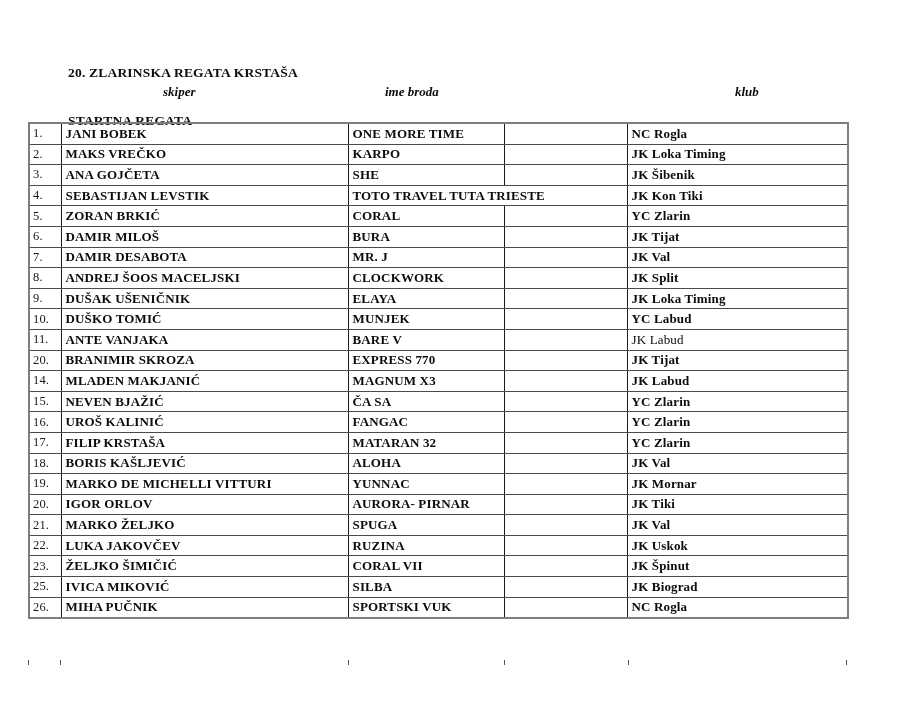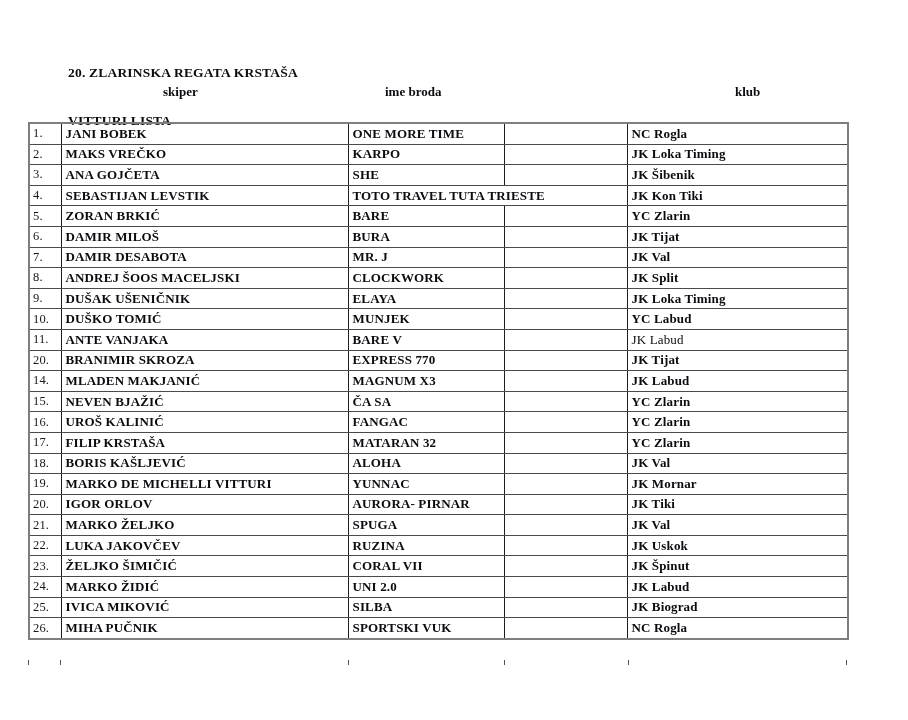--- a/index.html
+++ b/index.html
@@ -25,20 +25,21 @@
     font-weight: bold;
     font-size: 13.5px;
     line-height: 16px;
     letter-spacing: 0.2px;
     white-space: pre;
   }
   .col-headers { position: absolute; top: 84px; left: 0; width: 908px; height: 18px; }
   .col-header {
     position: absolute;
     font-weight: bold;
+    font-style: italic;
     font-size: 13px;
   }
   .hdr-skipper { left: 163px; }
   .hdr-boat   { left: 385px; }
   .hdr-club   { left: 735px; }
 
   table.start-list {
     position: absolute;
     left: 28px;
     top: 122px;
@@ -84,21 +85,21 @@
     background: #555;
   }
 </style>
 </head>
 <body>
 
 <div class="page">
 
   <div class="title-block">
     <div>20. ZLARINSKA REGATA KRSTAŠA</div>
-    <div>VITTURI LISTA</div>
+    <div>STARTNA REGATA</div>
   </div>
 
   <div class="col-headers">
     <span class="col-header hdr-skipper">skiper</span>
     <span class="col-header hdr-boat">ime broda</span>
     <span class="col-header hdr-club">klub</span>
   </div>
 
   <table class="start-list">
     <colgroup>
@@ -132,21 +133,21 @@
         </tr>
         <tr>
           <td class="num-cell">4.</td>
           <td>SEBASTIJAN LEVSTIK</td>
           <td colspan="2">TOTO TRAVEL TUTA TRIESTE</td>
           <td>JK Kon Tiki</td>
         </tr>
         <tr>
           <td class="num-cell">5.</td>
           <td>ZORAN BRKIĆ</td>
-          <td>BARE</td>
+          <td>CORAL</td>
           <td></td>
           <td>YC Zlarin</td>
         </tr>
         <tr>
           <td class="num-cell">6.</td>
           <td>DAMIR MILOŠ</td>
           <td>BURA</td>
           <td></td>
           <td>JK Tijat</td>
         </tr>
@@ -254,27 +255,20 @@
           <td>RUZINA</td>
           <td></td>
           <td>JK Uskok</td>
         </tr>
         <tr>
           <td class="num-cell">23.</td>
           <td>ŽELJKO ŠIMIČIĆ</td>
           <td>CORAL VII</td>
           <td></td>
           <td>JK Špinut</td>
-        </tr>
-        <tr>
-          <td class="num-cell">24.</td>
-          <td>MARKO ŽIDIĆ</td>
-          <td>UNI 2.0</td>
-          <td></td>
-          <td>JK Labud</td>
         </tr>
         <tr>
           <td class="num-cell">25.</td>
           <td>IVICA MIKOVIĆ</td>
           <td>SILBA</td>
           <td></td>
           <td>JK Biograd</td>
         </tr>
         <tr>
           <td class="num-cell">26.</td>

